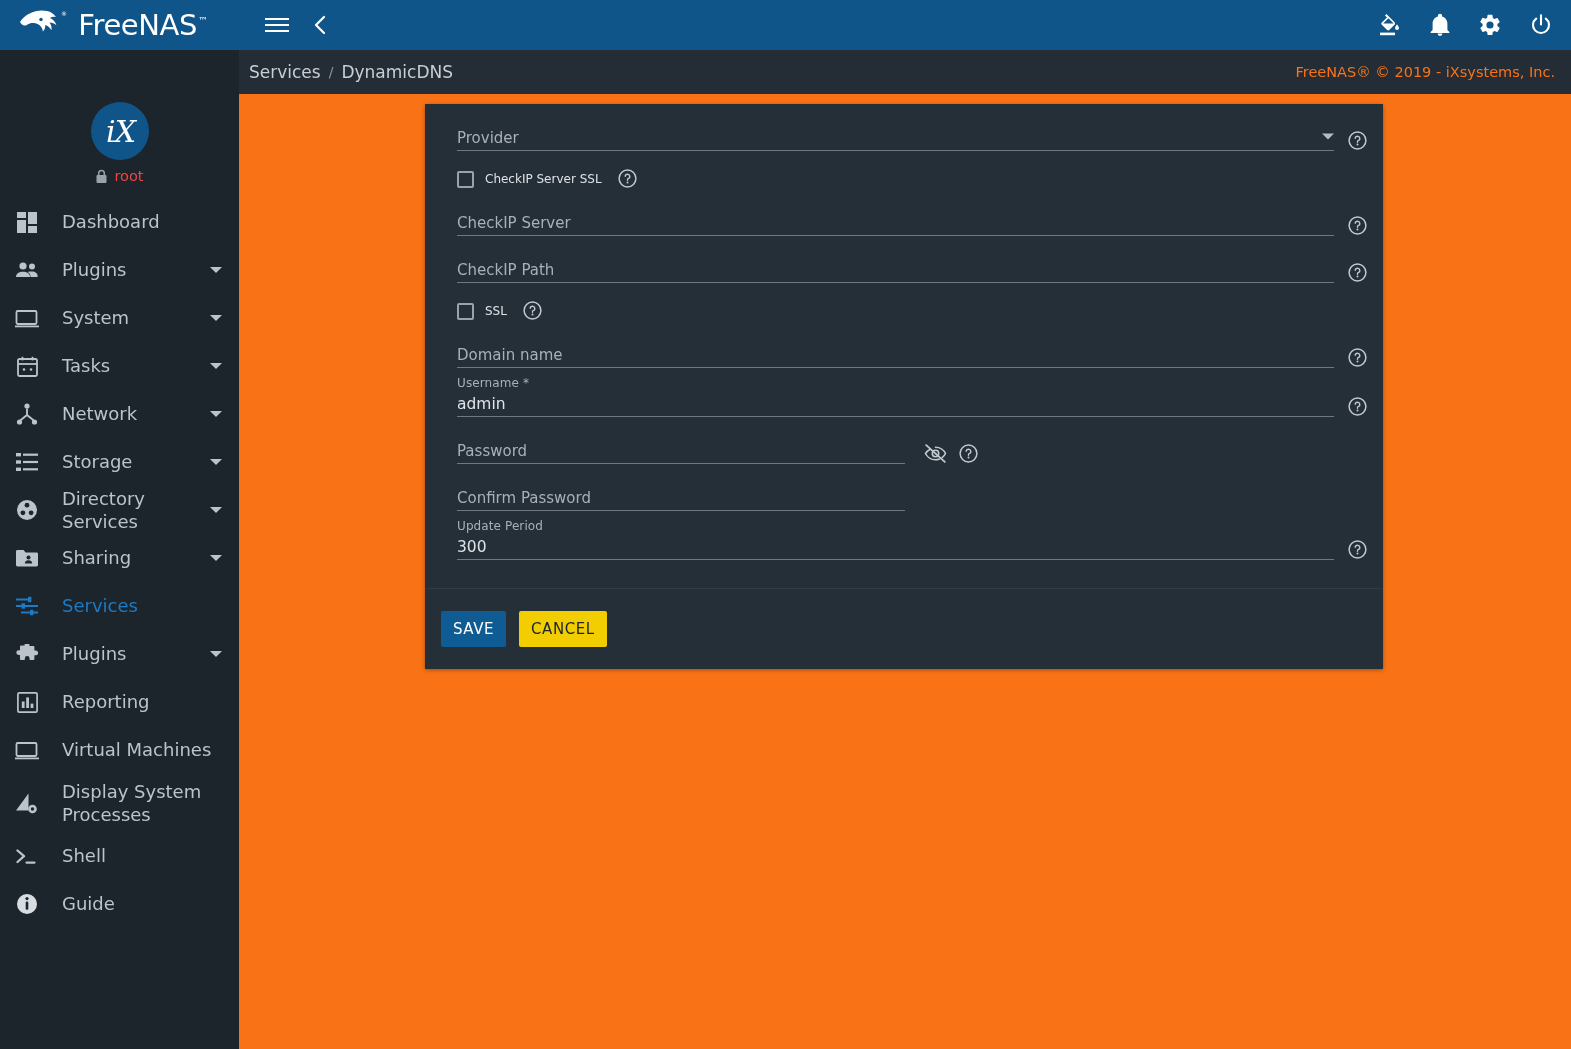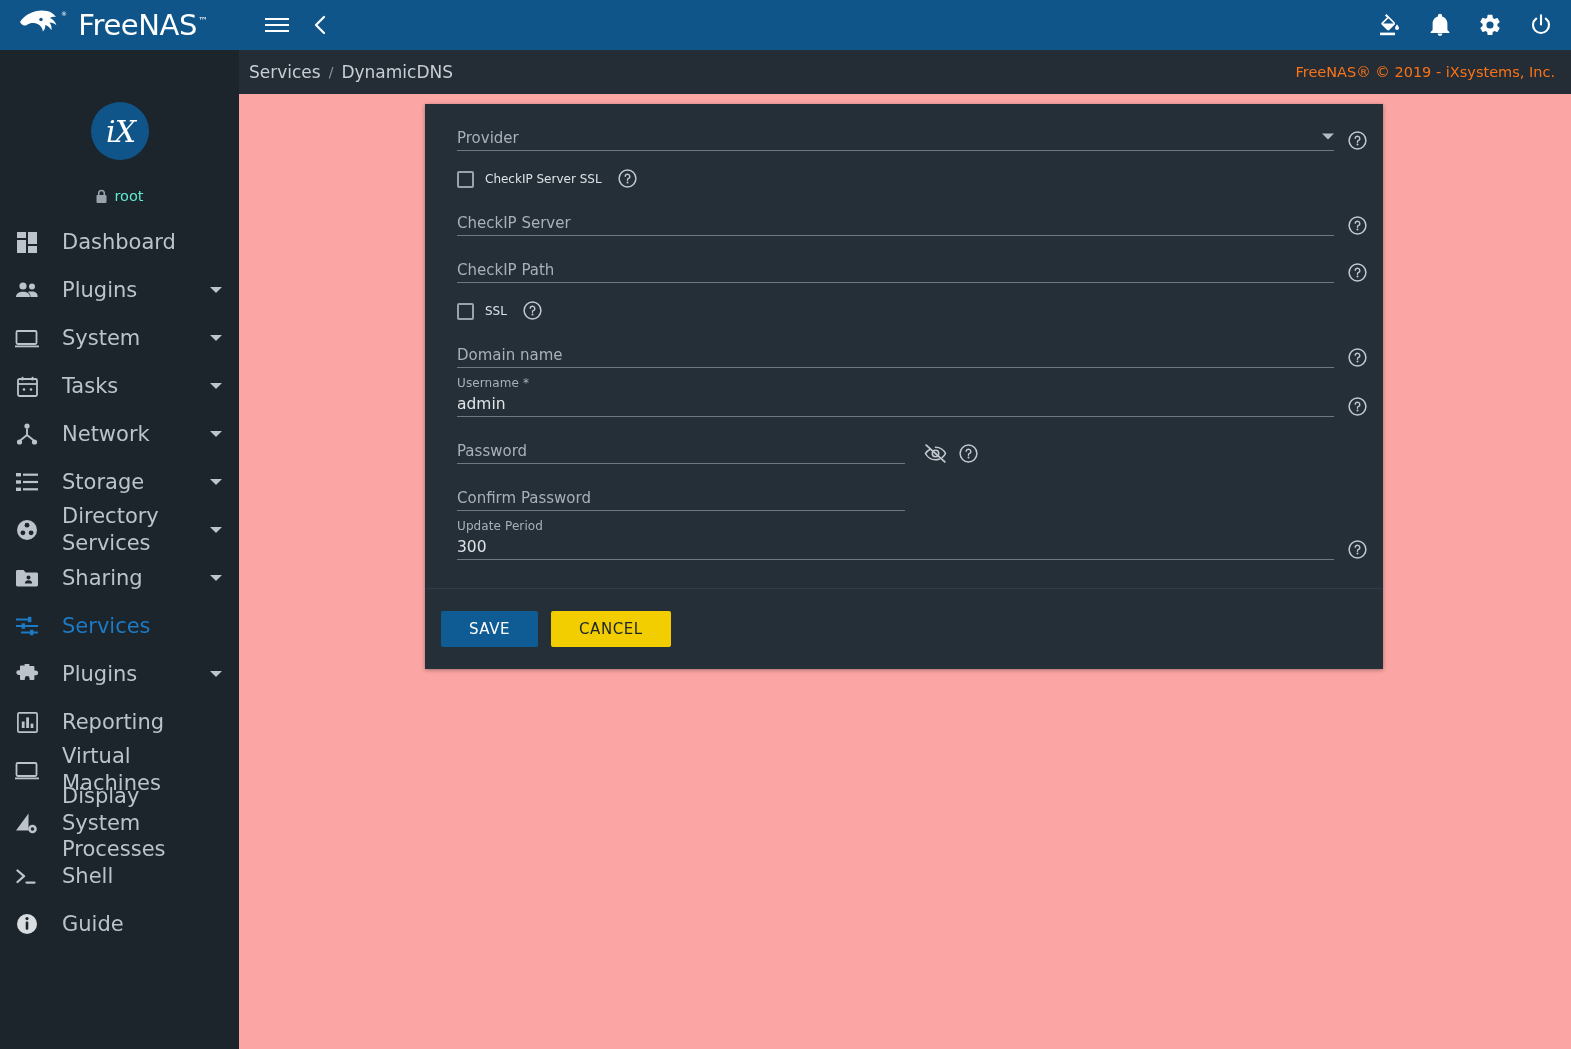--- a/index.html
+++ b/index.html
@@ -132,22 +132,22 @@
     background: #0f5589;
     display: flex; align-items: center; justify-content: center;
     color: #fff;
     font-size: 30px;
     font-family: "DejaVu Serif", "Liberation Serif", serif;
     letter-spacing: -1px;
     transform: rotate(-12deg);
   }
   .ix-logo span { transform: rotate(12deg); display:block; font-style: italic; }
   .ix-user {
-    margin-top: 28px;
-    color: #5eead4;
+    margin-top: 8px;
+    color: #ef4444;
     font-size: 14.5px;
     display: flex; align-items: center; gap: 6px;
   }
   .lock-ico { display:block; }
 
   .nav { list-style: none; margin: 0; padding: 0; }
   .nav-item {
     display: flex;
     align-items: center;
     height: 48px;
@@ -158,34 +158,34 @@
   .nav-item.tall { height: 58px; align-items: center; }
   .nav-item.active { color: #1d7ac4; }
   .nav-icon {
     width: 30px; flex: 0 0 30px;
     display: flex; align-items: center; justify-content: center;
     margin-right: 20px;
     color: inherit;
   }
   .nav-icon svg { display: block; }
   .nav-label {
-    font-size: 21px;
+    font-size: 18px;
     flex: 1 1 auto;
     line-height: 1.28;
   }
   .nav-caret {
     width: 14px; flex: 0 0 14px;
     display: flex; align-items: center; justify-content: center;
   }
   .nav-caret svg { display:block; }
 
   
   .main {
     flex: 1 1 auto;
-    background: #fca5a5;
+    background: #f97316;
     padding: 16px 0 0 0;
     overflow: hidden;
     position: relative;
   }
   .card {
     position: absolute;
     left: 186px;
     top: 10px;
     width: 958px;
     background: #252f38;
@@ -265,21 +265,21 @@
   .check-label {
     color: #dfe3e7;
     font-size: 12px;
   }
 
   .btn {
     border: none;
     cursor: pointer;
     font-size: 15px;
     letter-spacing: .55px;
-    padding: 0 28px;
+    padding: 0 12px;
     height: 36px;
     line-height: 36px;
     font-family: inherit;
     border-radius: 2px;
   }
   .btn-save { background: #0f5c94; color: #ffffff; }
   .btn-cancel { background: #f2ce00; color: #1c242c; }
   .sp-22 { height: 22px; }
   .sp-18 { height: 18px; }
   .sp-12 { height: 12px; }

